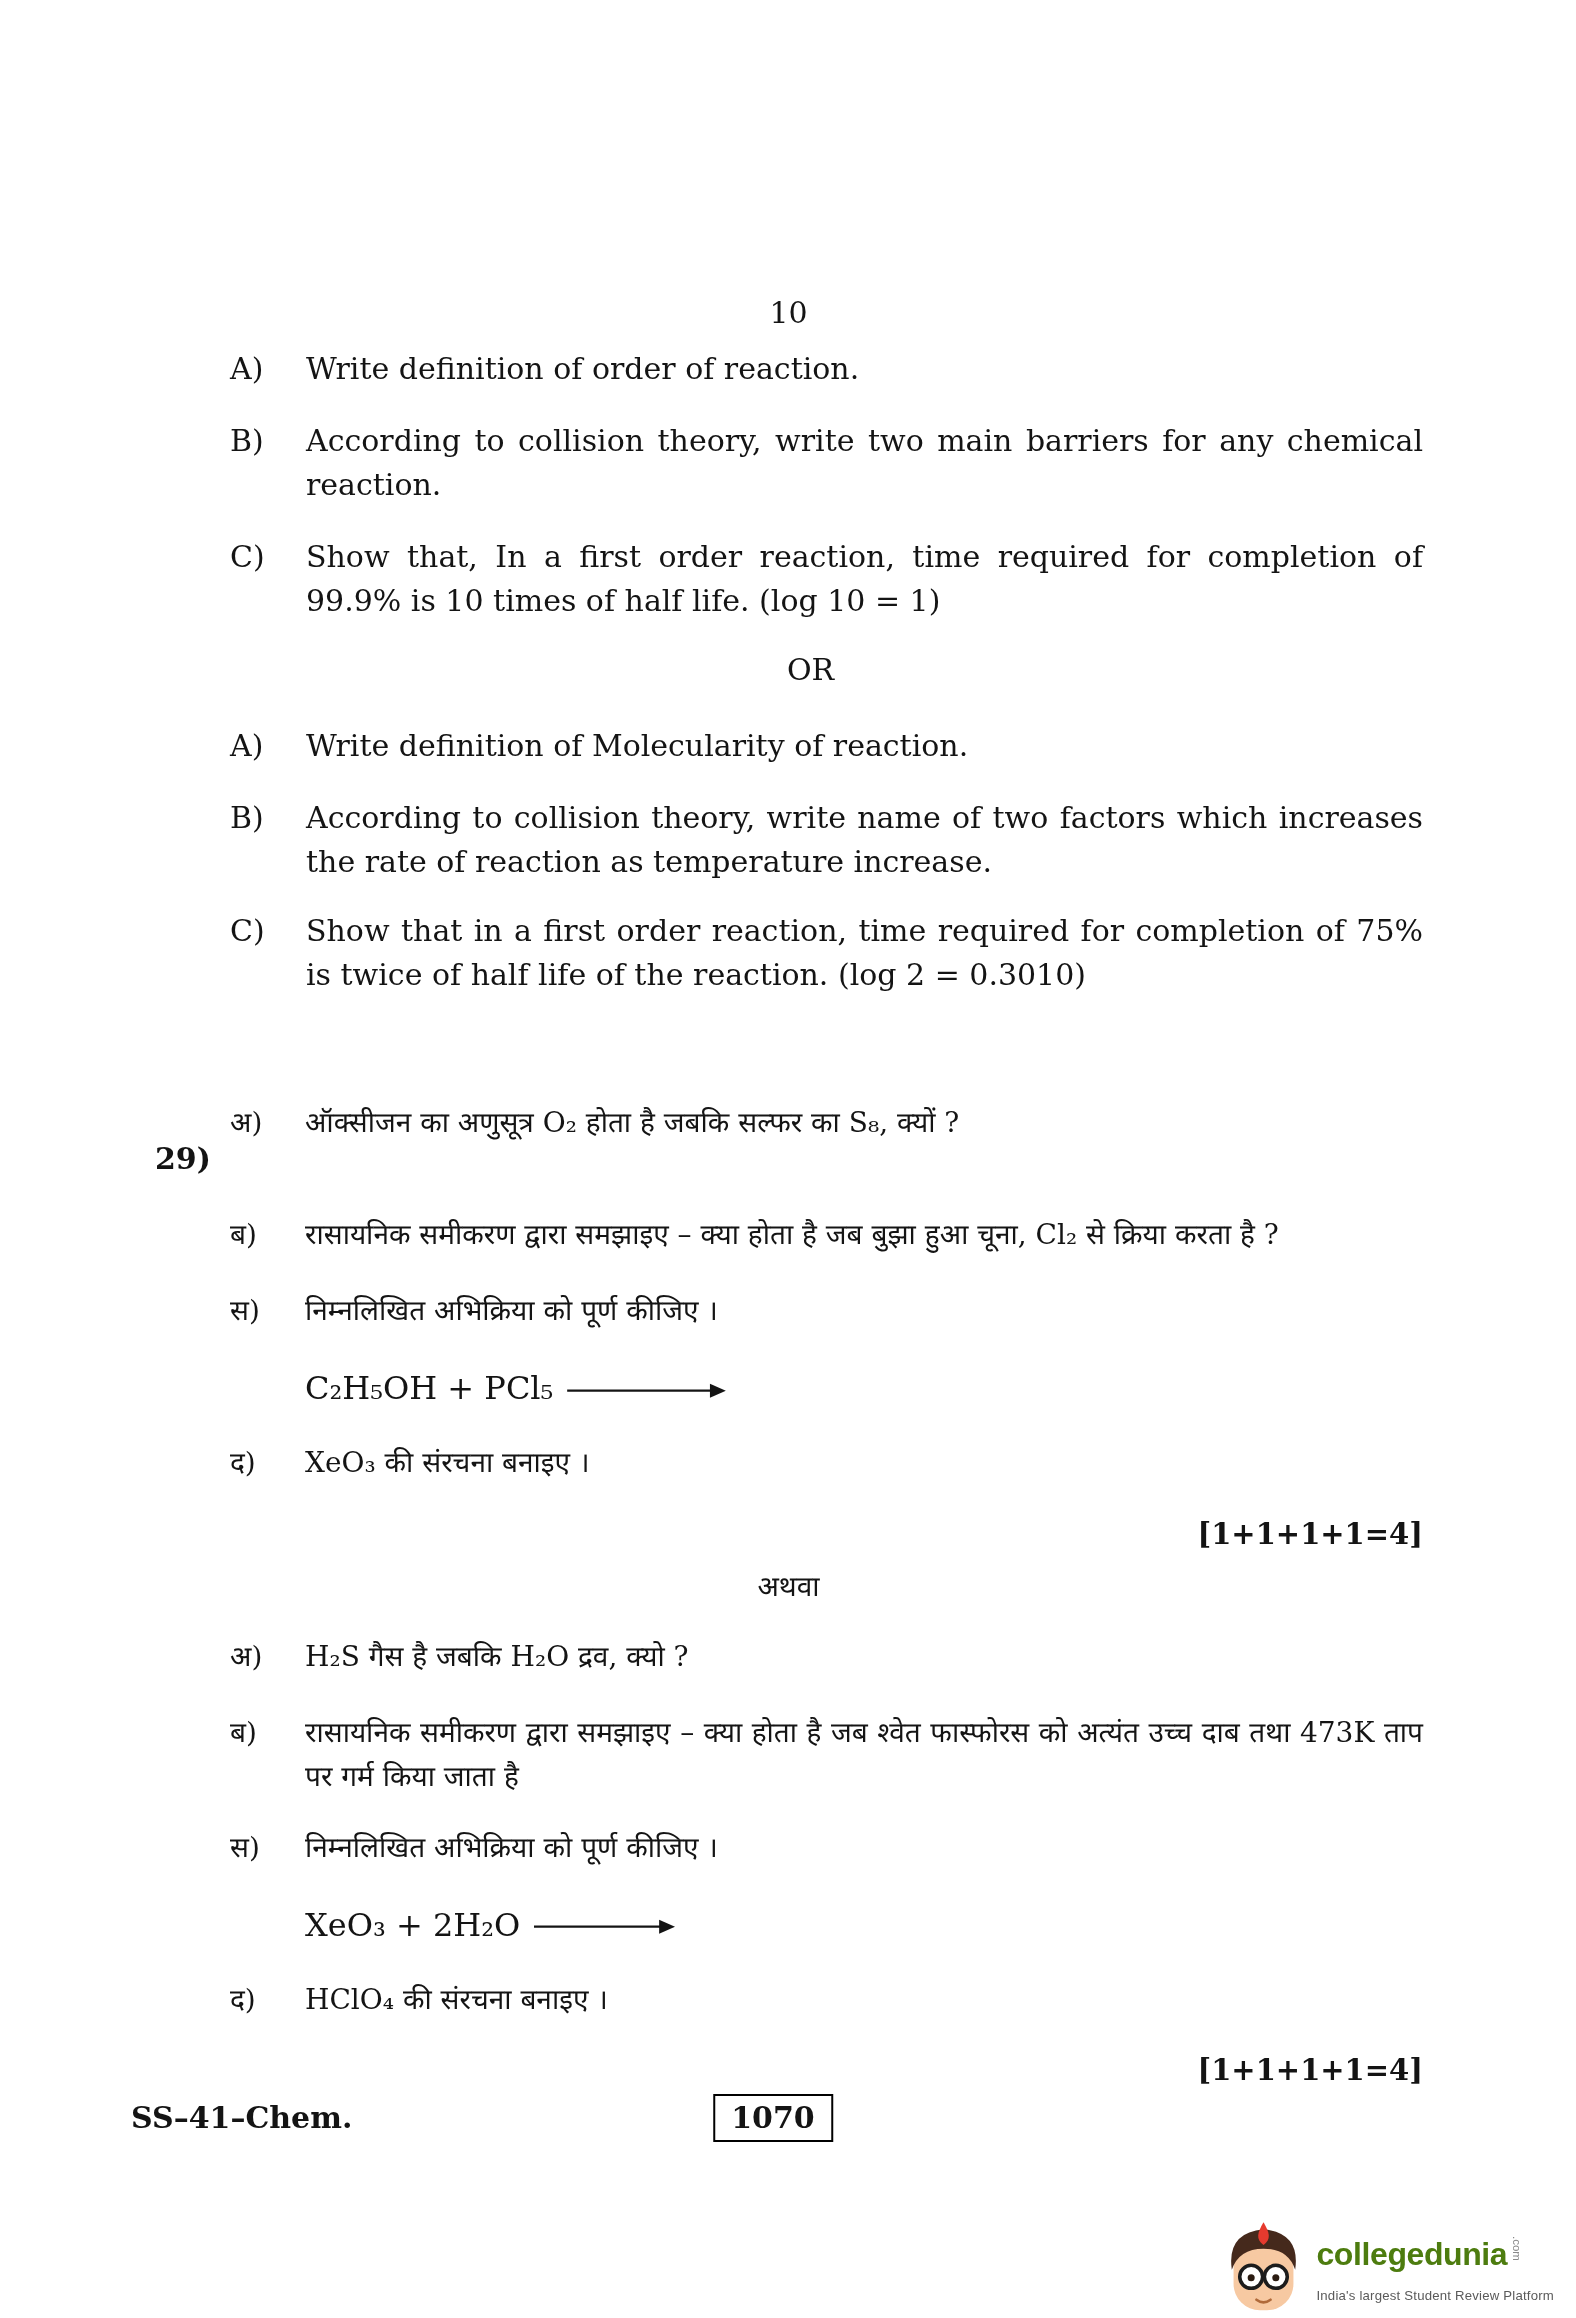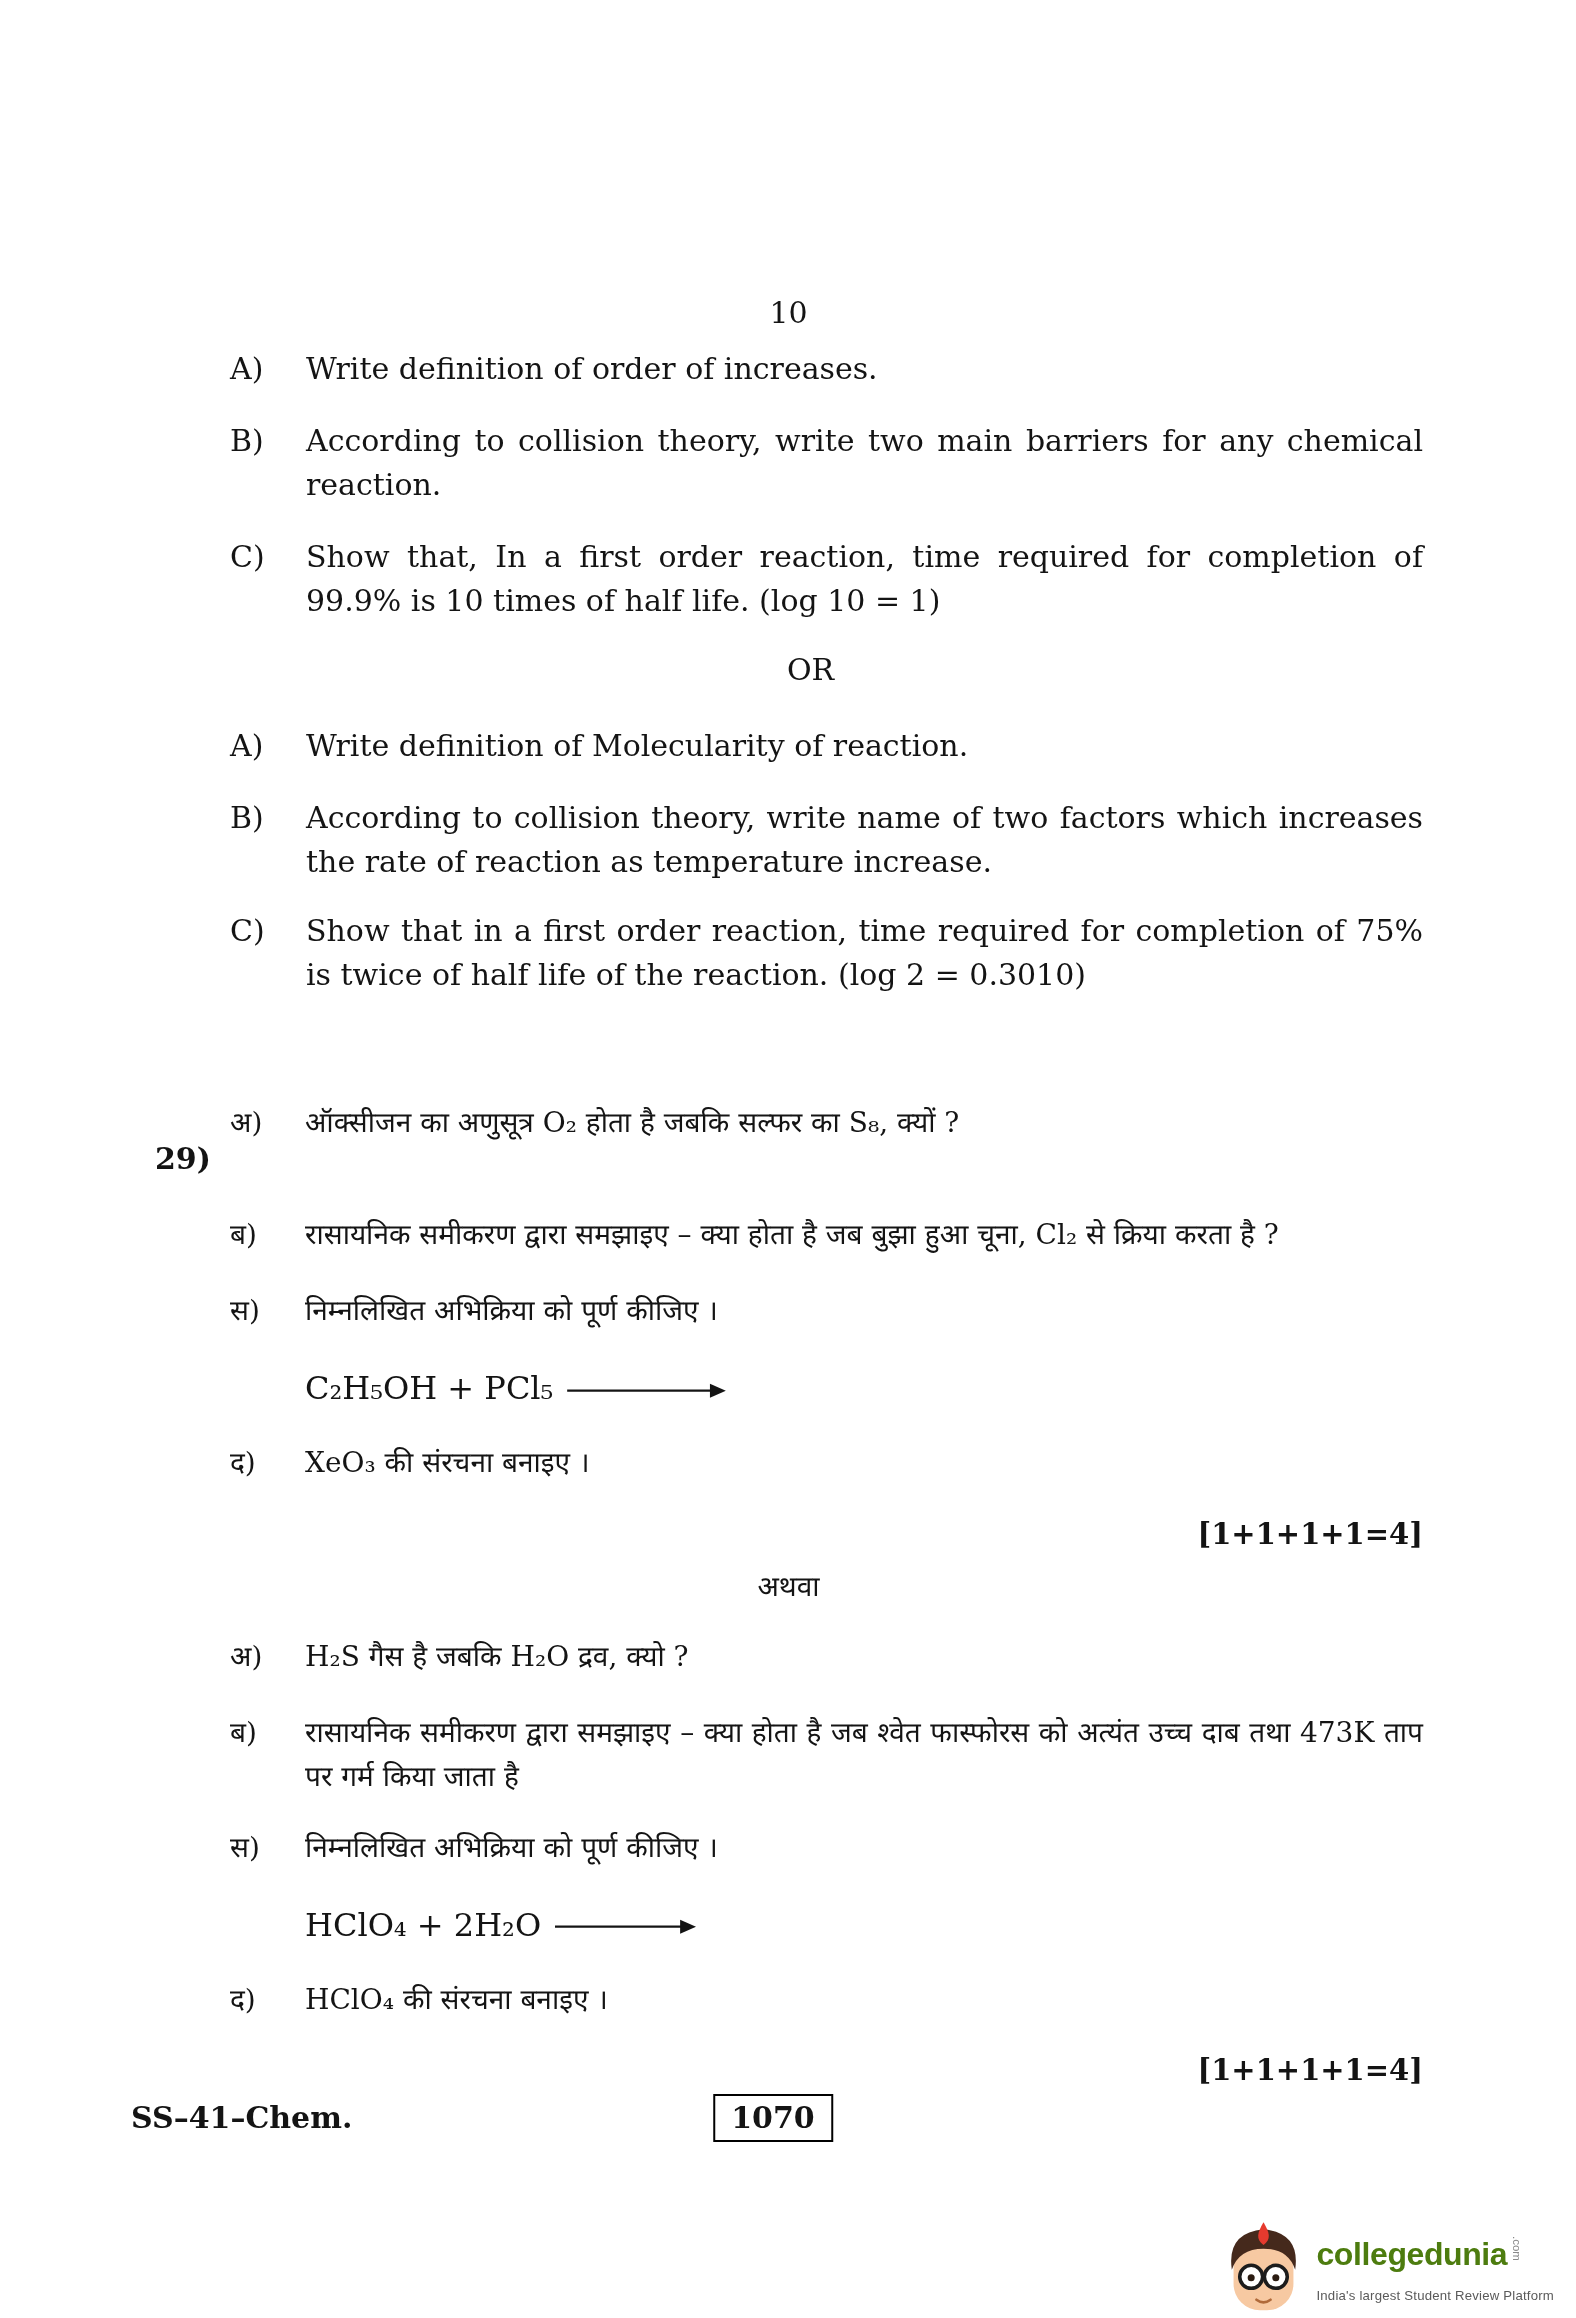--- a/index.html
+++ b/index.html
@@ -49,21 +49,21 @@
 </head>
 <body>
 
 <main>
 
   <div class="page-number">10</div>
 
   <section>
     <div class="en-row">
       <span class="lbl">A)</span>
-      <p class="txt">Write definition of order of increases.</p>
+      <p class="txt">Write definition of order of reaction.</p>
     </div>
     <div class="en-row">
       <span class="lbl">B)</span>
       <p class="txt">According to collision theory, write two main barriers for any chemical reaction.</p>
     </div>
     <div class="en-row tight">
       <span class="lbl">C)</span>
       <p class="txt">Show that, In a first order reaction, time required for completion of 99.9% is 10 times of half life. (log 10 = 1)</p>
     </div>
   </section>
@@ -127,21 +127,21 @@
       <span class="qnum"></span>
       <span class="lbl">ब)</span>
       <p class="txt">रासायनिक समीकरण द्वारा समझाइए – क्या होता है जब श्वेत फास्फोरस को अत्यंत उच्च दाब तथा 473K ताप पर गर्म किया जाता है</p>
     </div>
     <div class="hi-row">
       <span class="qnum"></span>
       <span class="lbl">स)</span>
       <p class="txt">निम्नलिखित अभिक्रिया को पूर्ण कीजिए ।</p>
     </div>
     <div class="eq-row">
-      <span>HClO₄ + 2H₂O</span><svg class="arrow" width="141" height="19.4" viewBox="0 0 160 22">
+      <span>XeO₃ + 2H₂O</span><svg class="arrow" width="141" height="19.4" viewBox="0 0 160 22">
           <line x1="0" y1="11" x2="143" y2="11" stroke="#141414" stroke-width="2.5"></line>
           <polygon points="142,3 160,11 142,19" fill="#141414"></polygon>
         </svg>
     </div>
     <div class="hi-row before-marks">
       <span class="qnum"></span>
       <span class="lbl">द)</span>
       <p class="txt">HClO₄ की संरचना बनाइए ।</p>
     </div>
     <div class="marks">[1+1+1+1=4]</div>

